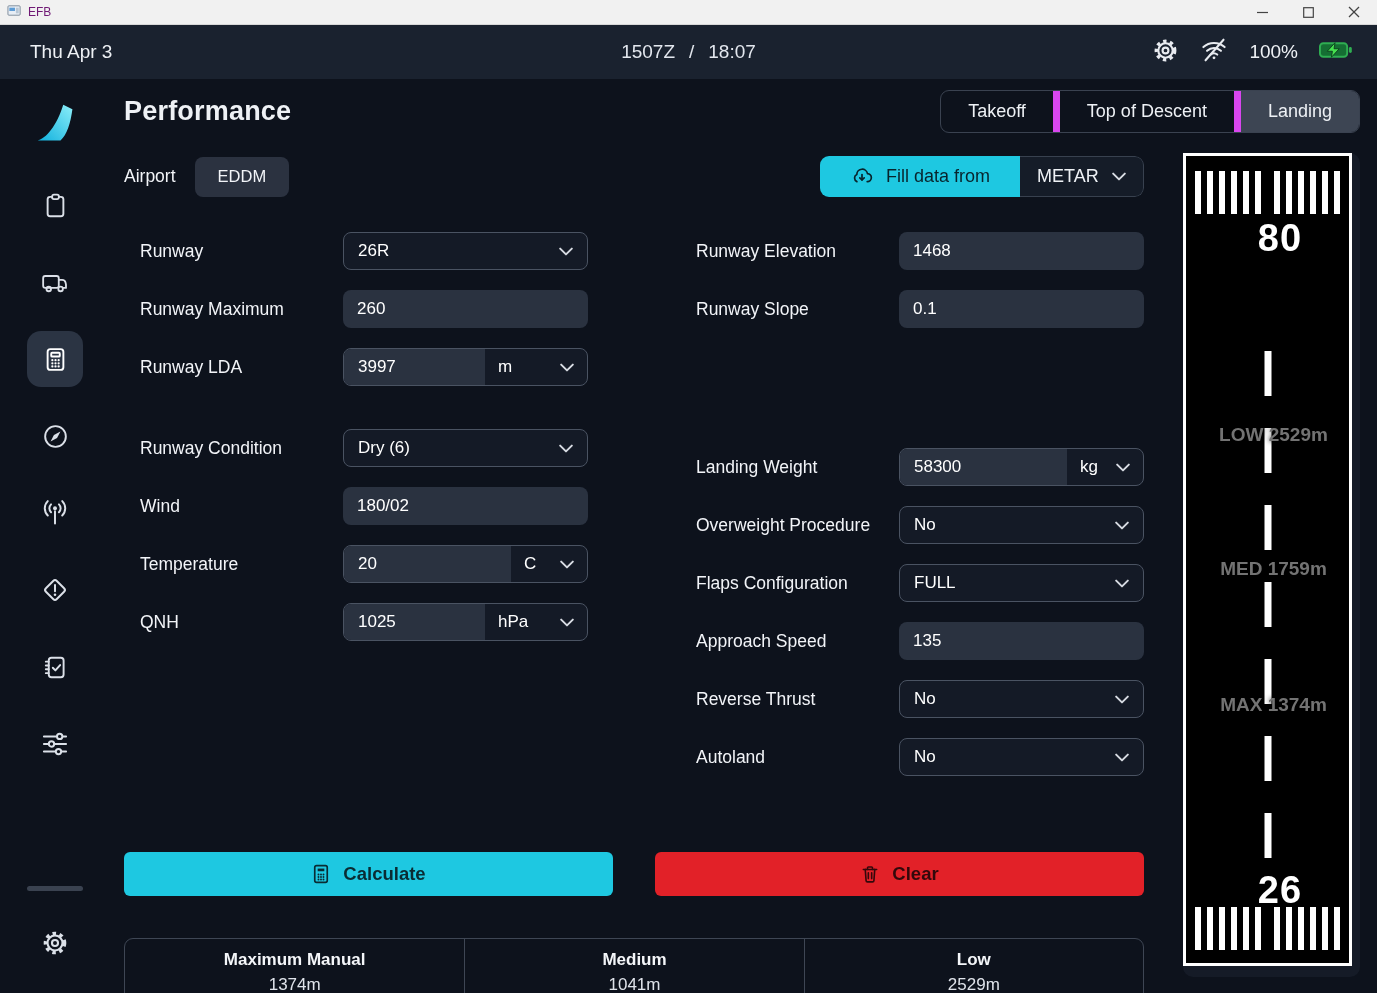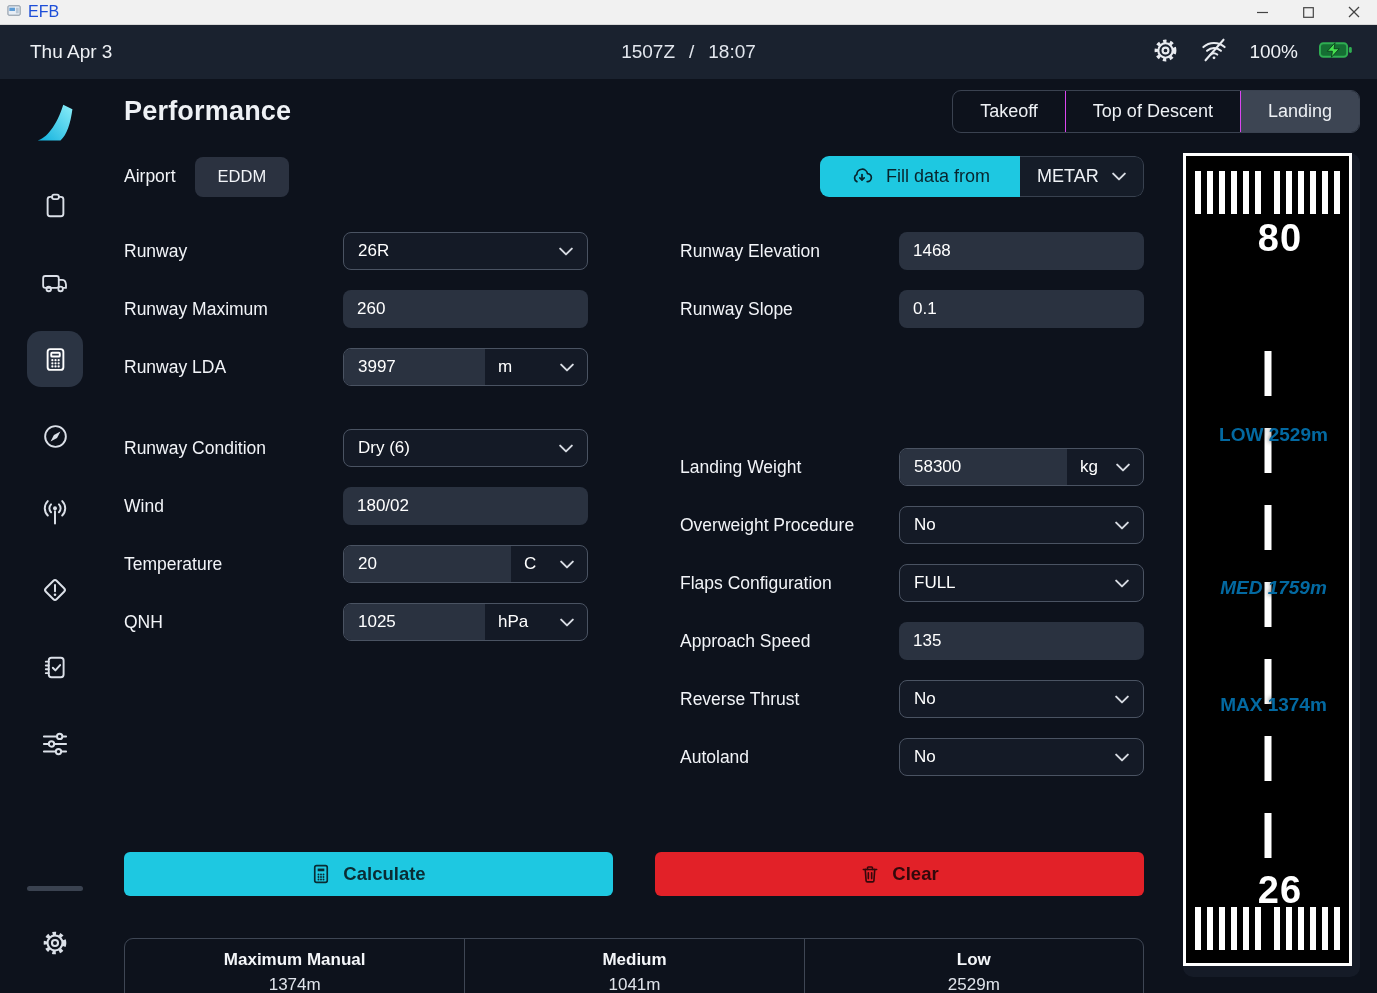--- a/index.html
+++ b/index.html
@@ -3,21 +3,21 @@
 <meta charset="utf-8">
 <style>
   * { box-sizing: border-box; margin: 0; padding: 0; }
   html,body { width:1377px; height:993px; }
   body {
     font-family: "Liberation Sans", "DejaVu Sans", sans-serif;
     background:#0d121c; color:#eef1f5; overflow:hidden;
   }
   
   .titlebar { height:25px; background:#f1f1f1; display:flex; align-items:center; padding-left:7px; border-bottom:1px solid #d8d8d8; }
-  .tb-title { font-size:16px; color:#1d4ed8; margin-left:6px; }
+  .tb-title { font-size:12px; color:#701a75; margin-left:6px; }
   .tb-controls { margin-left:auto; display:flex; height:100%; }
   .tb-btn { width:46px; height:100%; display:flex; align-items:center; justify-content:center; color:#444; }
   .tb-btn svg { display:block; }
   
   .statusbar { height:54px; background:#1a222f; display:flex; align-items:center; position:relative; padding:0 25px 0 30px; }
   .sb-date { font-size:19px; color:#eef1f5; }
   .sb-center { position:absolute; left:50%; transform:translateX(-50%); font-size:19px; color:#e3e7ee; display:flex; gap:14px; }
   .sb-right { margin-left:auto; display:flex; align-items:center; gap:21px; }
   .sb-pct { font-size:19px; color:#eef1f5; }
   
@@ -27,36 +27,36 @@
   .nav-item { width:56px; height:56px; border-radius:14px; display:flex; align-items:center; justify-content:center; color:#dbe0e8; margin-bottom:21px; cursor:pointer; }
   .nav-item.active { background:#2b3443; color:#fff; }
   .nav-item svg { display:block; }
   .side-spacer { flex:1; }
   .side-divider { width:56px; height:5px; border-radius:3px; background:#3a4250; margin-bottom:24px; }
   
   .main { flex:1; padding:11px 17px 0 14px; display:flex; flex-direction:column; }
   .header-row { display:flex; align-items:center; justify-content:space-between; height:44px; }
   .page-title { font-size:27px; font-weight:700; letter-spacing:.2px; }
   .tabs { display:flex; height:43px; border:1px solid #3a4250; border-radius:9px; overflow:hidden; }
-  .tab { display:flex; align-items:center; padding:0 27px; font-size:18px; color:#eef1f5; border-left:1px solid #d946ef; cursor:pointer; background:transparent; }
+  .tab { display:flex; align-items:center; padding:0 27px; font-size:18px; color:#eef1f5; border-left:7px solid #d946ef; cursor:pointer; background:transparent; }
   .tab:first-child { border-left:none; }
   .tab.active { background:#3d4553; }
   .content-row { display:flex; flex:1; }
   .form-area { width:1020px; flex-shrink:0; }
   
   .airport-row { margin-top:23px; height:41px; display:flex; align-items:center; justify-content:space-between; }
   .airport-left { display:flex; align-items:center; gap:19px; }
   .field-label { font-size:17.5px; color:#f2f4f8; }
   .chip-btn { background:#2b3240; border-radius:8px; height:40px; padding:0 23px; display:flex; align-items:center; font-size:16.5px; color:#f2f4f8; cursor:pointer; }
   .fill-group { display:flex; height:41px; border-radius:9px; overflow:hidden; }
   .fill-btn { background:#1ec8e1; color:#08242c; display:flex; align-items:center; gap:12px; padding:0 30px; font-size:18px; cursor:pointer; }
   .fill-src { display:flex; align-items:center; justify-content:space-between; width:124px; padding:0 17px; background:#151c28; border:1px solid #38414f; border-left:none; border-radius:0 9px 9px 0; font-size:18px; color:#eef1f5; cursor:pointer; }
   
   .form-grid { margin-top:35px; display:flex; gap:92px; }
-  .fcol { width:464px; display:flex; flex-direction:column; }
+  .fcol { width:464px; display:flex; flex-direction:column;margin-left:16px; }
   .frow { display:grid; grid-template-columns:1fr 245px; align-items:center; height:38px; margin-bottom:20px; }
   .gap-sm { height:23px; }
   .gap-lg { height:100px; }
   .ctl-select { height:38px; background:#141a26; border:1.5px solid #4a5362; border-radius:8px; display:flex; align-items:center; justify-content:space-between; padding:0 14px; font-size:17px; color:#fff; cursor:pointer; }
   .ctl-input { height:38px; width:100%; background:#2a3240; border:none; border-radius:8px; padding:0 14px; font-size:17px; color:#fff; font-family:inherit; outline:none; }
   .ctl-combo { height:38px; border:1.5px solid #4a5362; border-radius:8px; display:flex; overflow:hidden; background:#141a26; }
   .ctl-combo input { flex:1; min-width:0; height:100%; background:#2a3240; border:none; padding:0 14px; font-size:17px; color:#fff; font-family:inherit; outline:none; }
   .unit { display:flex; align-items:center; justify-content:space-between; padding:0 13px; font-size:17px; color:#fff; cursor:pointer; }
   .unit.w-lg { width:102px; } .unit.w-sm { width:76px; }
   
@@ -75,22 +75,22 @@
   .runway-card { background:#151b27; border-radius:10px; padding:0 8px 11px 0; }
   .runway { position:relative; width:169px; height:813px; background:#000; border:3px solid #fff; }
   .stripes { position:absolute; left:0; right:0; display:flex; justify-content:center; gap:13px; }
   .stripes.top { top:15px; } .stripes.bottom { bottom:13px; }
   .stripe-group { display:flex; gap:6px; }
   .stripe { width:6px; height:43px; background:#fff; }
   .rw-num { position:absolute; width:100%; text-align:center; font-size:38px; font-weight:700; color:#fff; letter-spacing:1px; line-height:1;padding-left:25px; }
   .rw-num.far { top:63px; } .rw-num.near { top:715px; }
   .centerline { position:absolute; left:50%; transform:translateX(-50%); top:195px; height:513px; width:7px;
     background:repeating-linear-gradient(to bottom, #fff 0px, #fff 45px, transparent 45px, transparent 77px); }
-  .marker { position:absolute; width:100%; text-align:center; font-size:19px; font-weight:700; color:#0369a1; white-space:nowrap; text-shadow:0 0 5px rgba(0,0,0,.9);padding-left:12px; }
-  .marker.low { top:268px; } .marker.med { top:421px;font-style:italic; } .marker.max { top:538px; }
+  .marker { position:absolute; width:100%; text-align:center; font-size:19px; font-weight:700; color:#737373; white-space:nowrap; text-shadow:0 0 5px rgba(0,0,0,.9);padding-left:12px; }
+  .marker.low { top:268px; } .marker.med { top:402px; } .marker.max { top:538px; }
   svg { flex-shrink:0; }
 </style>
 </head>
 <body>
 
 <div class="titlebar">
   <span>
     <svg width="15" height="15" viewBox="0 0 16 16">
         <rect x="1" y="3" width="13" height="10" rx="1" fill="#e8eef5" stroke="#7c8a99" stroke-width="1"></rect>
         <rect x="2.5" y="5" width="6" height="3.5" fill="#5b9bd5"></rect>

